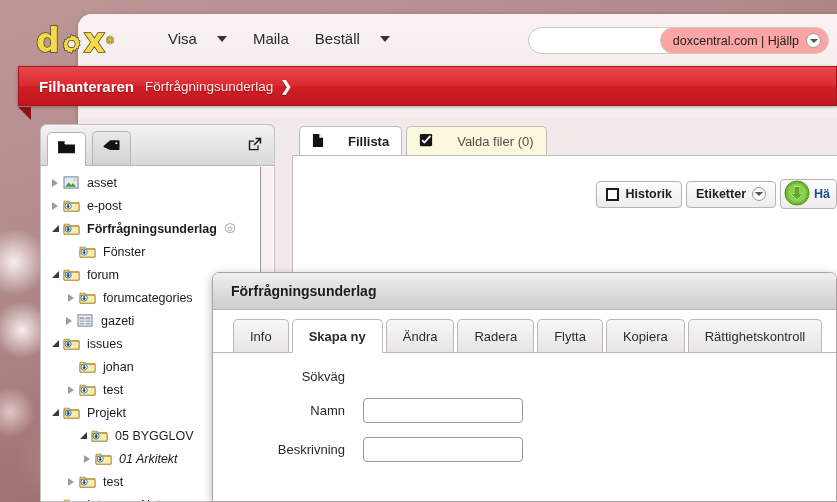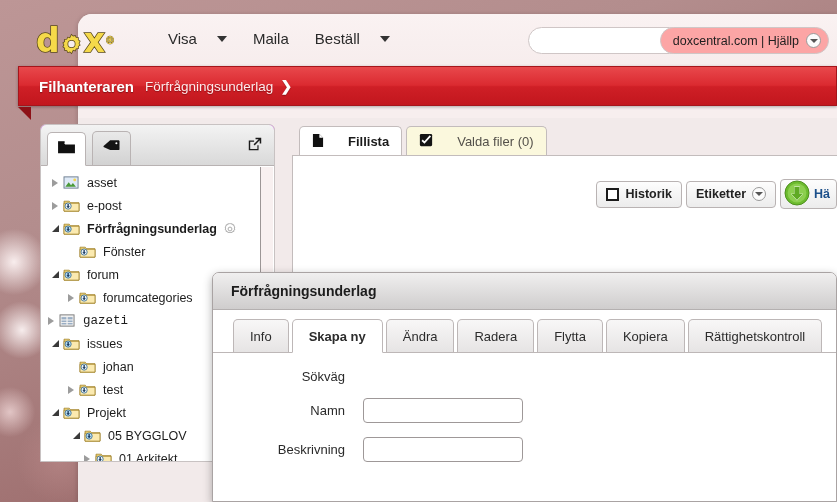--- a/index.html
+++ b/index.html
@@ -151,21 +151,21 @@
   }
   #ribbon .crumb-arrow {
     color: #fff; font-size: 14px; font-weight: bold;
     text-shadow: 0 1px 1px rgba(0,0,0,.3);
     margin-left: -4px;
   }
 
   
   #sidebar {
     position: absolute; left: 40px; top: 124px;
-    width: 235px; height: 338px;
+    width: 235px; height: 378px;
     background: #d946ef;
     border: 1px solid #c8c2c2;
     border-radius: 6px 6px 0 0;
   }
   #side-tabs {
     height: 41px;
     background: linear-gradient(#f3f3f3, #d9d9d9);
     border-bottom: 1px solid #b8b2b2;
     border-radius: 5px 5px 0 0;
     display: flex; align-items: flex-end; position: relative;
@@ -510,21 +510,21 @@
         <span class="ticon">
           <svg width="17" height="15" viewBox="0 0 18 16">
             <path d="M1 3.4h5.6l1.4 1.6H17v9H1z" fill="#f6d97c" stroke="#9c7c22" stroke-width=".8"></path>
             <path d="M1 5.6h16v8.4H1z" fill="#fbeab0" stroke="#9c7c22" stroke-width=".8"></path>
             <circle cx="5.4" cy="8.6" r="3.3" fill="#eef5fb" stroke="#3a6f96" stroke-width=".9"></circle>
             <path d="M4.7 6.4h1.4v2.5h1.2L5.4 11 3.5 8.9h1.2z" fill="#15365c"></path>
           </svg>
         </span>
         <span class="tlabel">forumcategories</span>
       </div>
-      <div class="trow" style="padding-left: 2px; font-family: Liberation Mono, monospace;">
+      <div class="trow" style="padding-left: 20px;">
         <span class="twist">
           <span class="tri-closed"></span>
         </span>
         <span class="ticon">
           <svg width="17" height="15" viewBox="0 0 18 16">
             <rect x="1" y="2" width="15" height="12" fill="#f0f0f0" stroke="#7a7a7a" stroke-width="1"></rect>
             <path d="M2.6 4.4h5.2v2.4H2.6z" fill="#9aaec4"></path>
             <path d="M9.2 4.4h5.2v2.4H9.2z" fill="#9aaec4"></path>
             <path d="M2.6 8h5.2v1.6H2.6z" fill="#9aaec4"></path>
             <path d="M9.2 8h5.2v1.6H9.2z" fill="#9aaec4"></path>
@@ -581,35 +581,35 @@
         <span class="ticon">
           <svg width="17" height="15" viewBox="0 0 18 16">
             <path d="M1 3.4h5.6l1.4 1.6H17v9H1z" fill="#f6d97c" stroke="#9c7c22" stroke-width=".8"></path>
             <path d="M1 5.6h16v8.4H1z" fill="#fbeab0" stroke="#9c7c22" stroke-width=".8"></path>
             <circle cx="5.4" cy="8.6" r="3.3" fill="#b6dcf2" stroke="#3a6f96" stroke-width=".9"></circle>
             <path d="M4.7 6.4h1.4v2.5h1.2L5.4 11 3.5 8.9h1.2z" fill="#15365c"></path>
           </svg>
         </span>
         <span class="tlabel">Projekt</span>
       </div>
-      <div class="trow" style="padding-left: 27px;">
+      <div class="trow" style="padding-left: 34px;">
         <span class="twist">
           <span class="tri-open"></span>
         </span>
         <span class="ticon">
           <svg width="17" height="15" viewBox="0 0 18 16">
             <path d="M1 3.4h5.6l1.4 1.6H17v9H1z" fill="#f6d97c" stroke="#9c7c22" stroke-width=".8"></path>
             <path d="M1 5.6h16v8.4H1z" fill="#fbeab0" stroke="#9c7c22" stroke-width=".8"></path>
             <circle cx="5.4" cy="8.6" r="3.3" fill="#b6dcf2" stroke="#3a6f96" stroke-width=".9"></circle>
             <path d="M4.7 6.4h1.4v2.5h1.2L5.4 11 3.5 8.9h1.2z" fill="#15365c"></path>
           </svg>
         </span>
         <span class="tlabel">05 BYGGLOV</span>
       </div>
-      <div class="trow" style="padding-left: 38px;">
+      <div class="trow" style="padding-left: 38px; font-style: italic;">
         <span class="twist">
           <span class="tri-closed"></span>
         </span>
         <span class="ticon">
           <svg width="17" height="15" viewBox="0 0 18 16">
             <path d="M1 3.4h5.6l1.4 1.6H17v9H1z" fill="#f6d97c" stroke="#9c7c22" stroke-width=".8"></path>
             <path d="M1 5.6h16v8.4H1z" fill="#fbeab0" stroke="#9c7c22" stroke-width=".8"></path>
             <circle cx="5.4" cy="8.6" r="3.3" fill="#eef5fb" stroke="#3a6f96" stroke-width=".9"></circle>
             <path d="M4.7 6.4h1.4v2.5h1.2L5.4 11 3.5 8.9h1.2z" fill="#15365c"></path>
           </svg>

